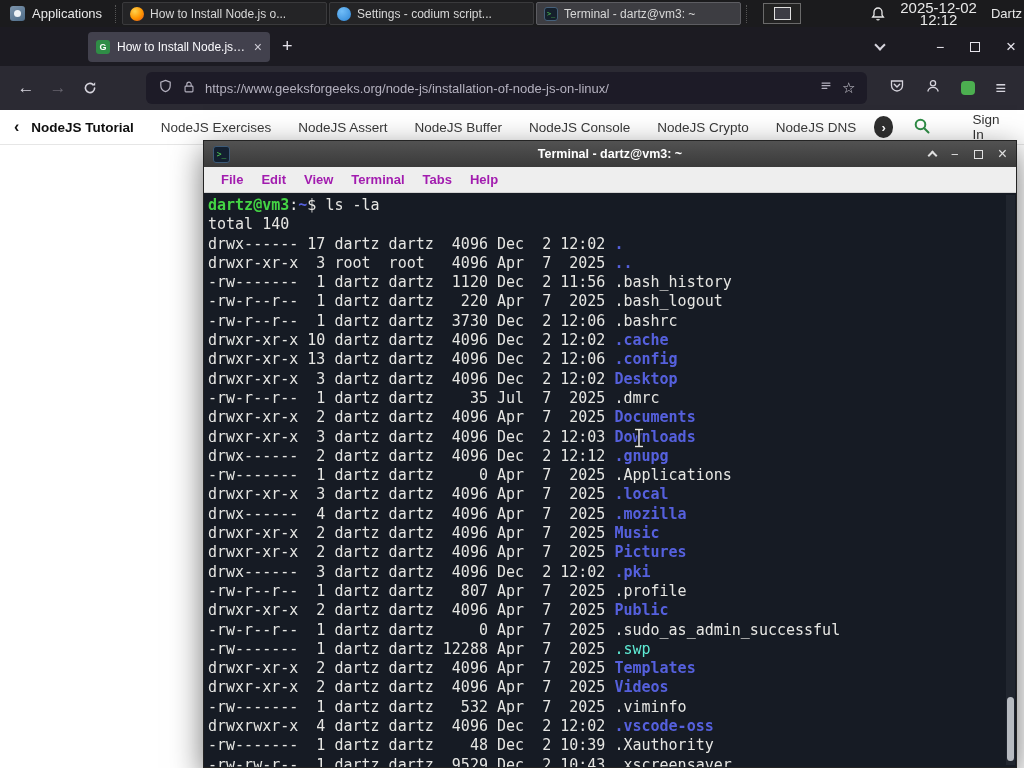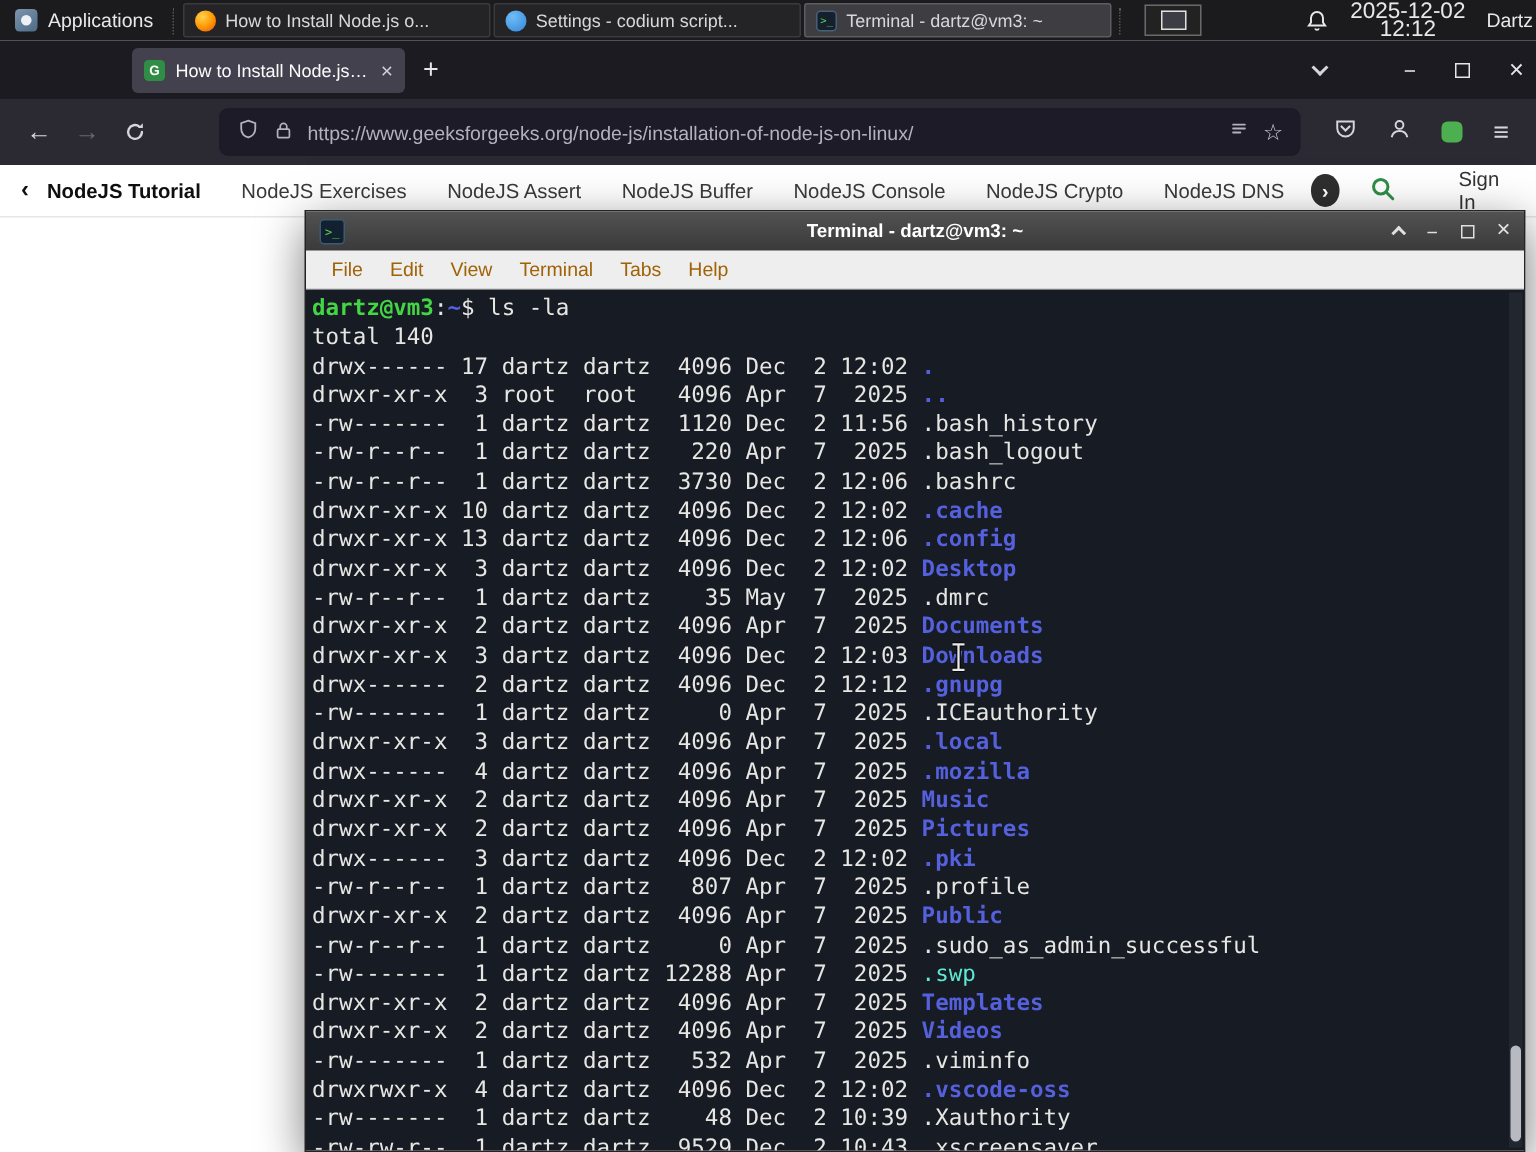--- a/index.html
+++ b/index.html
@@ -91,21 +91,21 @@
   .title-icon::before { content:">_"; color:#52d152; font-size:8px; font-family:"DejaVu Sans Mono",monospace; }
   .tb-controls { margin-left:auto; display:flex; align-items:center; gap:15px; color:#e0e0e0; z-index:1; }
   .chev-up { width:7px; height:7px; border-left:2px solid #e0e0e0; border-top:2px solid #e0e0e0;
              transform:rotate(45deg); margin-top:3px; }
   .t-min { font-size:13px; }
   .t-max { width:9px; height:9px; border:1.5px solid #e0e0e0; display:inline-block; }
   .t-close { font-size:16px; }
 
   .menubar { height:26px; background:#eeeeee; border-bottom:1px solid #d2d2d2; display:flex;
              align-items:center; padding:0 8px; flex:none; }
-  .menu-item { padding:2px 9px; color:#a16207; font-size:13px; }
+  .menu-item { padding:2px 9px; color:#a21caf; font-size:13px;font-weight:bold; }
 
   .termbody { flex:1; background:#161b24; position:relative; overflow:hidden; padding:3px 0 0 4px; }
   .tout, .tline { font-family:"DejaVu Sans Mono", monospace; font-size:15px; line-height:19.3px;
                   white-space:pre; color:#e6e6e3; }
   .c-green { color:#44d544; font-weight:bold; }
   .c-blue  { color:#5560dd; font-weight:bold; }
   .c-dir   { color:#5560dd; font-weight:bold; }
   .c-dim   { color:#5eead4;margin-top:19px; }
 
   .scrolltrack { position:absolute; top:2px; bottom:2px; right:1px; width:9px; background:rgba(255,255,255,.05); }
@@ -286,25 +286,25 @@
     <div>
 
     <div class="tline"><span>drwx------ 17 dartz dartz  4096 Dec  2 12:02 </span><span class="c-dir">.</span></div>
         <div class="tline"><span>drwxr-xr-x  3 root  root   4096 Apr  7  2025 </span><span class="c-dir">..</span></div>
         <div class="tline"><span>-rw-------  1 dartz dartz  1120 Dec  2 11:56 </span><span>.bash_history</span></div>
         <div class="tline"><span>-rw-r--r--  1 dartz dartz   220 Apr  7  2025 </span><span>.bash_logout</span></div>
         <div class="tline"><span>-rw-r--r--  1 dartz dartz  3730 Dec  2 12:06 </span><span>.bashrc</span></div>
         <div class="tline"><span>drwxr-xr-x 10 dartz dartz  4096 Dec  2 12:02 </span><span class="c-dir">.cache</span></div>
         <div class="tline"><span>drwxr-xr-x 13 dartz dartz  4096 Dec  2 12:06 </span><span class="c-dir">.config</span></div>
         <div class="tline"><span>drwxr-xr-x  3 dartz dartz  4096 Dec  2 12:02 </span><span class="c-dir">Desktop</span></div>
-        <div class="tline"><span>-rw-r--r--  1 dartz dartz    35 May  7  2025 </span><span>.dmrc</span></div>
+        <div class="tline"><span>-rw-r--r--  1 dartz dartz    35 Jul  7  2025 </span><span>.dmrc</span></div>
         <div class="tline"><span>drwxr-xr-x  2 dartz dartz  4096 Apr  7  2025 </span><span class="c-dir">Documents</span></div>
         <div class="tline"><span>drwxr-xr-x  3 dartz dartz  4096 Dec  2 12:03 </span><span class="c-dir">Downloads</span></div>
         <div class="tline"><span>drwx------  2 dartz dartz  4096 Dec  2 12:12 </span><span class="c-dir">.gnupg</span></div>
-        <div class="tline"><span>-rw-------  1 dartz dartz     0 Apr  7  2025 </span><span>.ICEauthority</span></div>
+        <div class="tline"><span>-rw-------  1 dartz dartz     0 Apr  7  2025 </span><span>.Applications</span></div>
         <div class="tline"><span>drwxr-xr-x  3 dartz dartz  4096 Apr  7  2025 </span><span class="c-dir">.local</span></div>
         <div class="tline"><span>drwx------  4 dartz dartz  4096 Apr  7  2025 </span><span class="c-dir">.mozilla</span></div>
         <div class="tline"><span>drwxr-xr-x  2 dartz dartz  4096 Apr  7  2025 </span><span class="c-dir">Music</span></div>
         <div class="tline"><span>drwxr-xr-x  2 dartz dartz  4096 Apr  7  2025 </span><span class="c-dir">Pictures</span></div>
         <div class="tline"><span>drwx------  3 dartz dartz  4096 Dec  2 12:02 </span><span class="c-dir">.pki</span></div>
         <div class="tline"><span>-rw-r--r--  1 dartz dartz   807 Apr  7  2025 </span><span>.profile</span></div>
         <div class="tline"><span>drwxr-xr-x  2 dartz dartz  4096 Apr  7  2025 </span><span class="c-dir">Public</span></div>
         <div class="tline"><span>-rw-r--r--  1 dartz dartz     0 Apr  7  2025 </span><span>.sudo_as_admin_successful</span></div>
         <div class="tline"><span>-rw-------  1 dartz dartz 12288 Apr  7  2025 </span><span class="c-dim">.swp</span></div>
         <div class="tline"><span>drwxr-xr-x  2 dartz dartz  4096 Apr  7  2025 </span><span class="c-dir">Templates</span></div>

